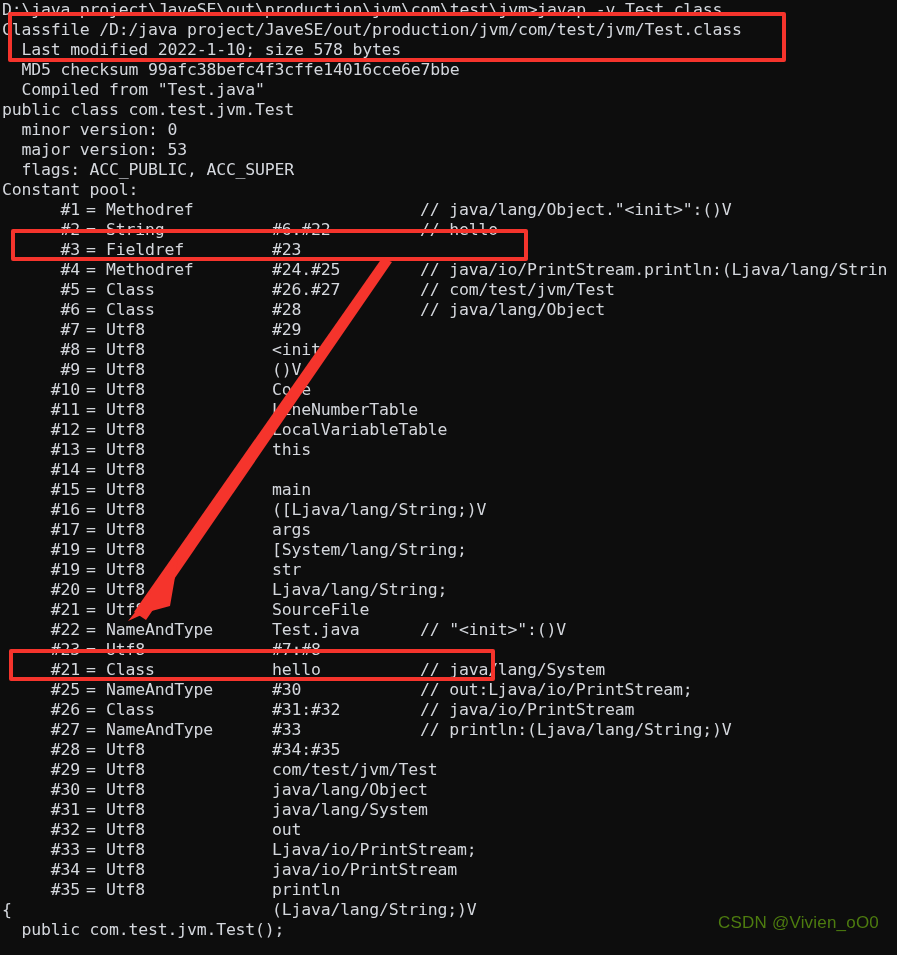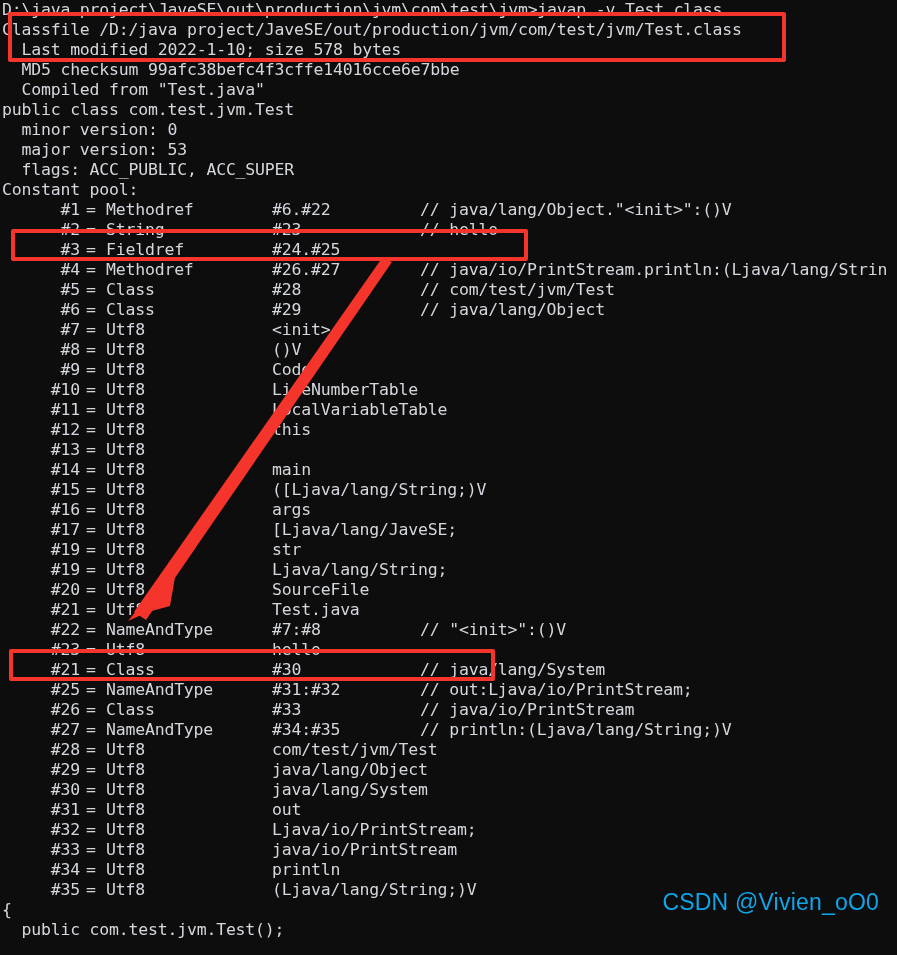--- a/index.html
+++ b/index.html
@@ -55,20 +55,21 @@
   }
   .cp .kind {
     position: absolute;
     left: 104px;
     white-space: pre;
   }
   .cp .ref {
     position: absolute;
     left: 270px;
     white-space: pre;
+    margin-top: 20px;
   }
   .cp .cmt {
     position: absolute;
     left: 418px;
     white-space: pre;
   }
 
   .redbox {
     position: absolute;
     border: 4px solid #f5342c;
@@ -82,24 +83,24 @@
     left: 0;
     top: 0;
     width: 897px;
     height: 955px;
     pointer-events: none;
   }
 
   .watermark {
     position: absolute;
     right: 18px;
-    bottom: 39px;
+    bottom: 22px;
     font-family: "Liberation Sans", sans-serif;
-    font-size: 23px;
-    color: #0ea5e9;
+    font-size: 17px;
+    color: #4d7c0f;
     white-space: pre;
     letter-spacing: 0.2px;
   }
 </style>
 </head>
 <body>
 
 <div id="screen">
 
   <div class="term" id="term">
@@ -122,21 +123,21 @@
       <div class="cp"><span class="idx">#7</span><span class="eq">=</span><span class="kind">Utf8</span><span class="ref">&lt;init&gt;</span></div>
       <div class="cp"><span class="idx">#8</span><span class="eq">=</span><span class="kind">Utf8</span><span class="ref">()V</span></div>
       <div class="cp"><span class="idx">#9</span><span class="eq">=</span><span class="kind">Utf8</span><span class="ref">Code</span></div>
       <div class="cp"><span class="idx">#10</span><span class="eq">=</span><span class="kind">Utf8</span><span class="ref">LineNumberTable</span></div>
       <div class="cp"><span class="idx">#11</span><span class="eq">=</span><span class="kind">Utf8</span><span class="ref">LocalVariableTable</span></div>
       <div class="cp"><span class="idx">#12</span><span class="eq">=</span><span class="kind">Utf8</span><span class="ref">this</span></div>
       <div class="cp"><span class="idx">#13</span><span class="eq">=</span><span class="kind">Utf8</span></div>
       <div class="cp"><span class="idx">#14</span><span class="eq">=</span><span class="kind">Utf8</span><span class="ref">main</span></div>
       <div class="cp"><span class="idx">#15</span><span class="eq">=</span><span class="kind">Utf8</span><span class="ref">([Ljava/lang/String;)V</span></div>
       <div class="cp"><span class="idx">#16</span><span class="eq">=</span><span class="kind">Utf8</span><span class="ref">args</span></div>
-      <div class="cp"><span class="idx">#17</span><span class="eq">=</span><span class="kind">Utf8</span><span class="ref">[Ljava/lang/JaveSE;</span></div>
+      <div class="cp"><span class="idx">#17</span><span class="eq">=</span><span class="kind">Utf8</span><span class="ref">[System/lang/String;</span></div>
       <div class="cp"><span class="idx">#19</span><span class="eq">=</span><span class="kind">Utf8</span><span class="ref">str</span></div>
       <div class="cp"><span class="idx">#19</span><span class="eq">=</span><span class="kind">Utf8</span><span class="ref">Ljava/lang/String;</span></div>
       <div class="cp"><span class="idx">#20</span><span class="eq">=</span><span class="kind">Utf8</span><span class="ref">SourceFile</span></div>
       <div class="cp"><span class="idx">#21</span><span class="eq">=</span><span class="kind">Utf8</span><span class="ref">Test.java</span></div>
       <div class="cp"><span class="idx">#22</span><span class="eq">=</span><span class="kind">NameAndType</span><span class="ref">#7:#8</span><span class="cmt">// "&lt;init&gt;":()V</span></div>
       <div class="cp"><span class="idx">#23</span><span class="eq">=</span><span class="kind">Utf8</span><span class="ref">hello</span></div>
       <div class="cp"><span class="idx">#21</span><span class="eq">=</span><span class="kind">Class</span><span class="ref">#30</span><span class="cmt">// java/lang/System</span></div>
       <div class="cp"><span class="idx">#25</span><span class="eq">=</span><span class="kind">NameAndType</span><span class="ref">#31:#32</span><span class="cmt">// out:Ljava/io/PrintStream;</span></div>
       <div class="cp"><span class="idx">#26</span><span class="eq">=</span><span class="kind">Class</span><span class="ref">#33</span><span class="cmt">// java/io/PrintStream</span></div>
       <div class="cp"><span class="idx">#27</span><span class="eq">=</span><span class="kind">NameAndType</span><span class="ref">#34:#35</span><span class="cmt">// println:(Ljava/lang/String;)V</span></div>

